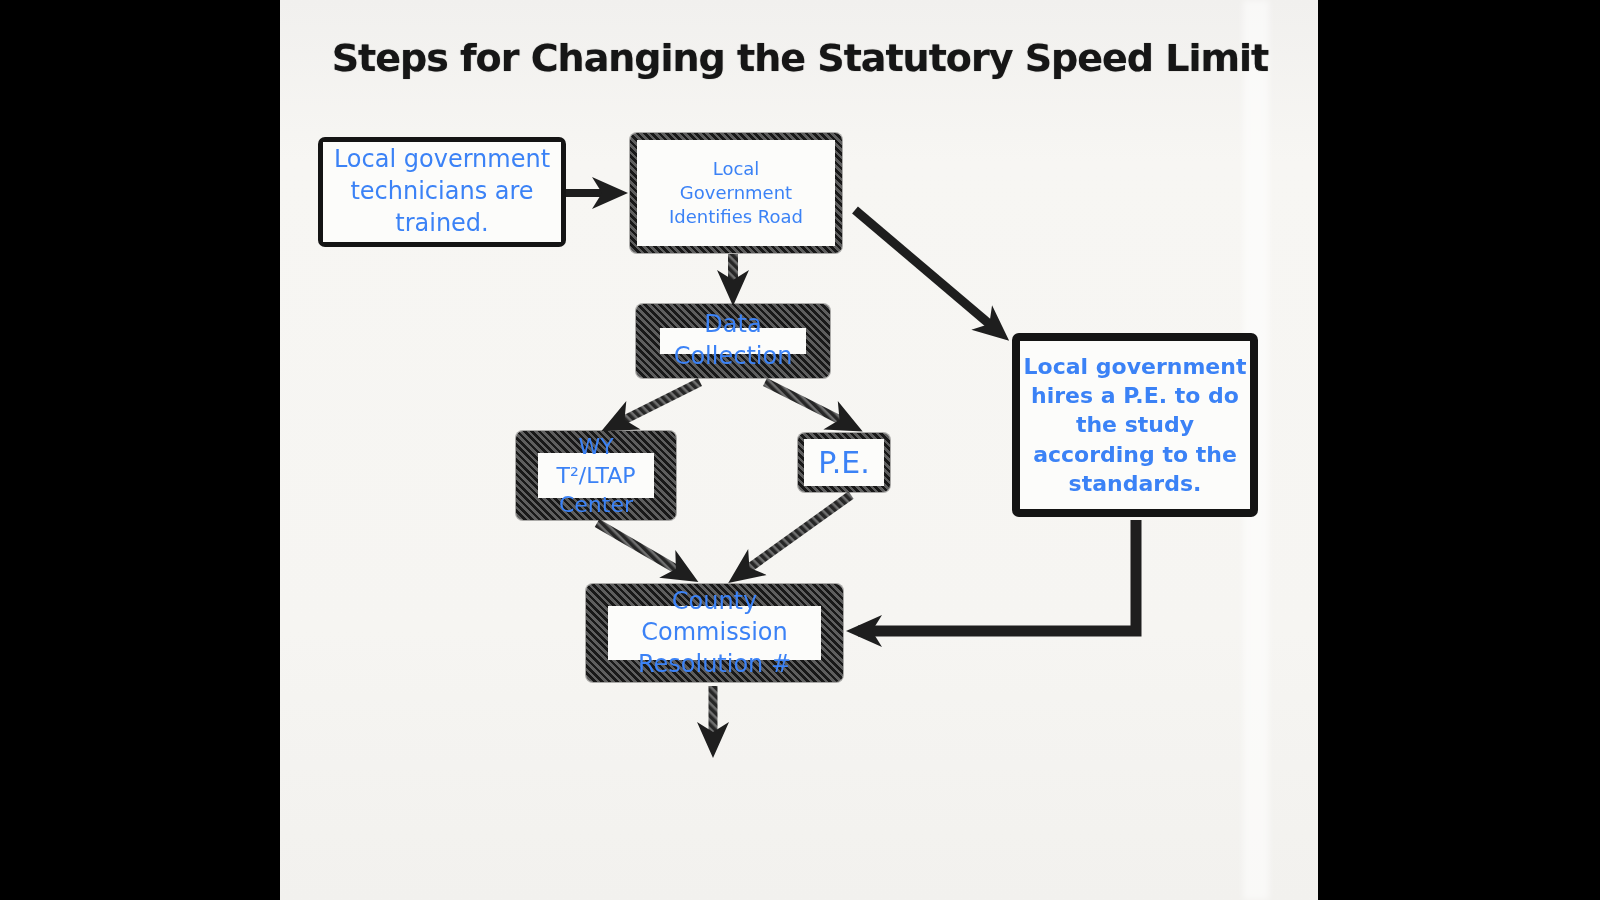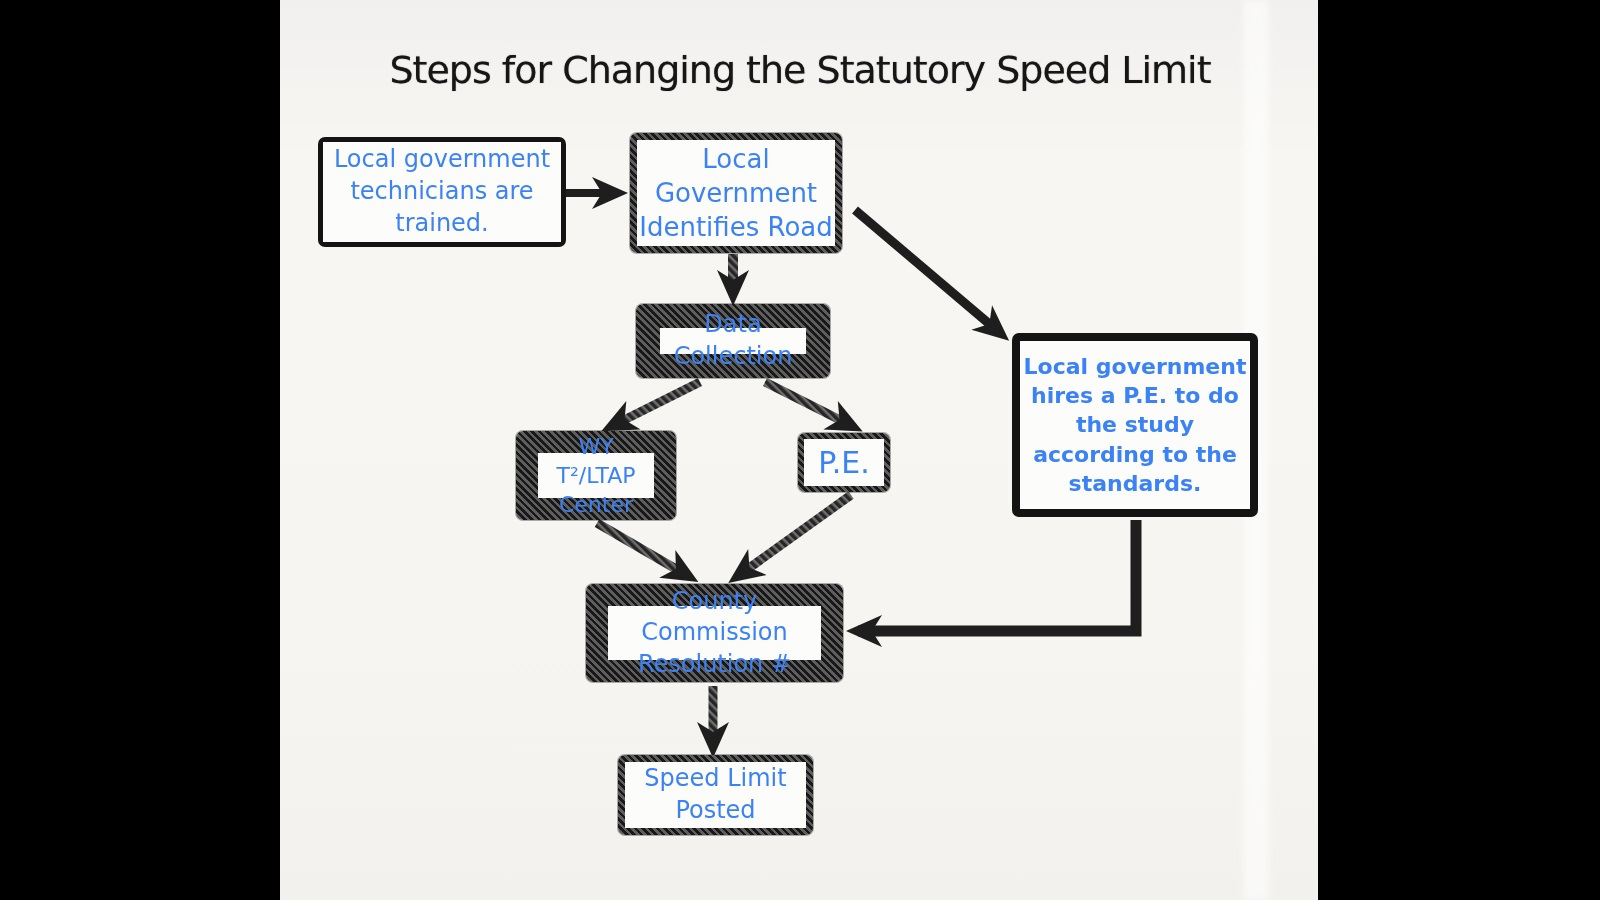--- a/index.html
+++ b/index.html
@@ -11,22 +11,22 @@
   .page{
     position:absolute;left:280px;top:0;width:1038px;height:900px;
     background:linear-gradient(180deg,#f1f0ee 0%,#f7f6f3 18%,#f6f5f2 70%,#f2f1ee 100%);
   }
   .page-seam{
     position:absolute;left:963px;top:0;width:26px;height:900px;
     background:rgba(255,255,255,0.55);
     filter:blur(3px);
   }
   .title{
-    position:absolute;left:300px;top:48px;width:1000px;
-    text-align:center;font-size:38px;font-weight:normal;color:#161616;
+    position:absolute;left:300px;top:36px;width:1000px;
+    text-align:center;font-size:38px;font-weight:bold;color:#161616;
     letter-spacing:-1px;
     text-shadow:0 0 1px rgba(20,20,20,.55);
   }
   .arrows{position:absolute;left:0;top:0;z-index:1;}
   .node{
     position:absolute;z-index:2;box-sizing:border-box;display:flex;
     border-radius:7px;color:#3b82f6;
   }
   .node .face{
     flex:1 1 auto;display:flex;align-items:center;justify-content:center;
@@ -91,21 +91,21 @@
   </svg>
 
   <div class="node solid" style="left:318px;top:137px;width:248px;height:110px;padding:5px;font-size:24px;">
     <div class="face">
       <span class="label">Local government
 technicians are
 trained.</span>
     </div>
   </div>
 
-  <div class="node hatched" style="left:630px;top:133px;width:212px;height:120px;padding:7px;font-size:26px;">
+  <div class="node hatched" style="left:630px;top:133px;width:212px;height:120px;padding:7px;font-size:18px;">
     <div class="face">
       <span class="label">Local
 Government
 Identifies Road</span>
     </div>
   </div>
 
   <div class="node hatched" style="left:636px;top:304px;width:194px;height:74px;padding:24px;font-size:24px;">
     <div class="face">
       <span class="label">Data
@@ -136,19 +136,13 @@
     </div>
   </div>
 
   <div class="node hatched" style="left:586px;top:584px;width:257px;height:98px;padding:22px;font-size:24px;">
     <div class="face">
       <span class="label">County Commission
 Resolution #</span>
     </div>
   </div>
 
-  <div class="node hatched" style="left:618px;top:755px;width:195px;height:80px;padding:7px;font-size:24px;">
-    <div class="face">
-      <span class="label">Speed Limit
-Posted</span>
-    </div>
-  </div>
 </div>
 
 </body></html>

